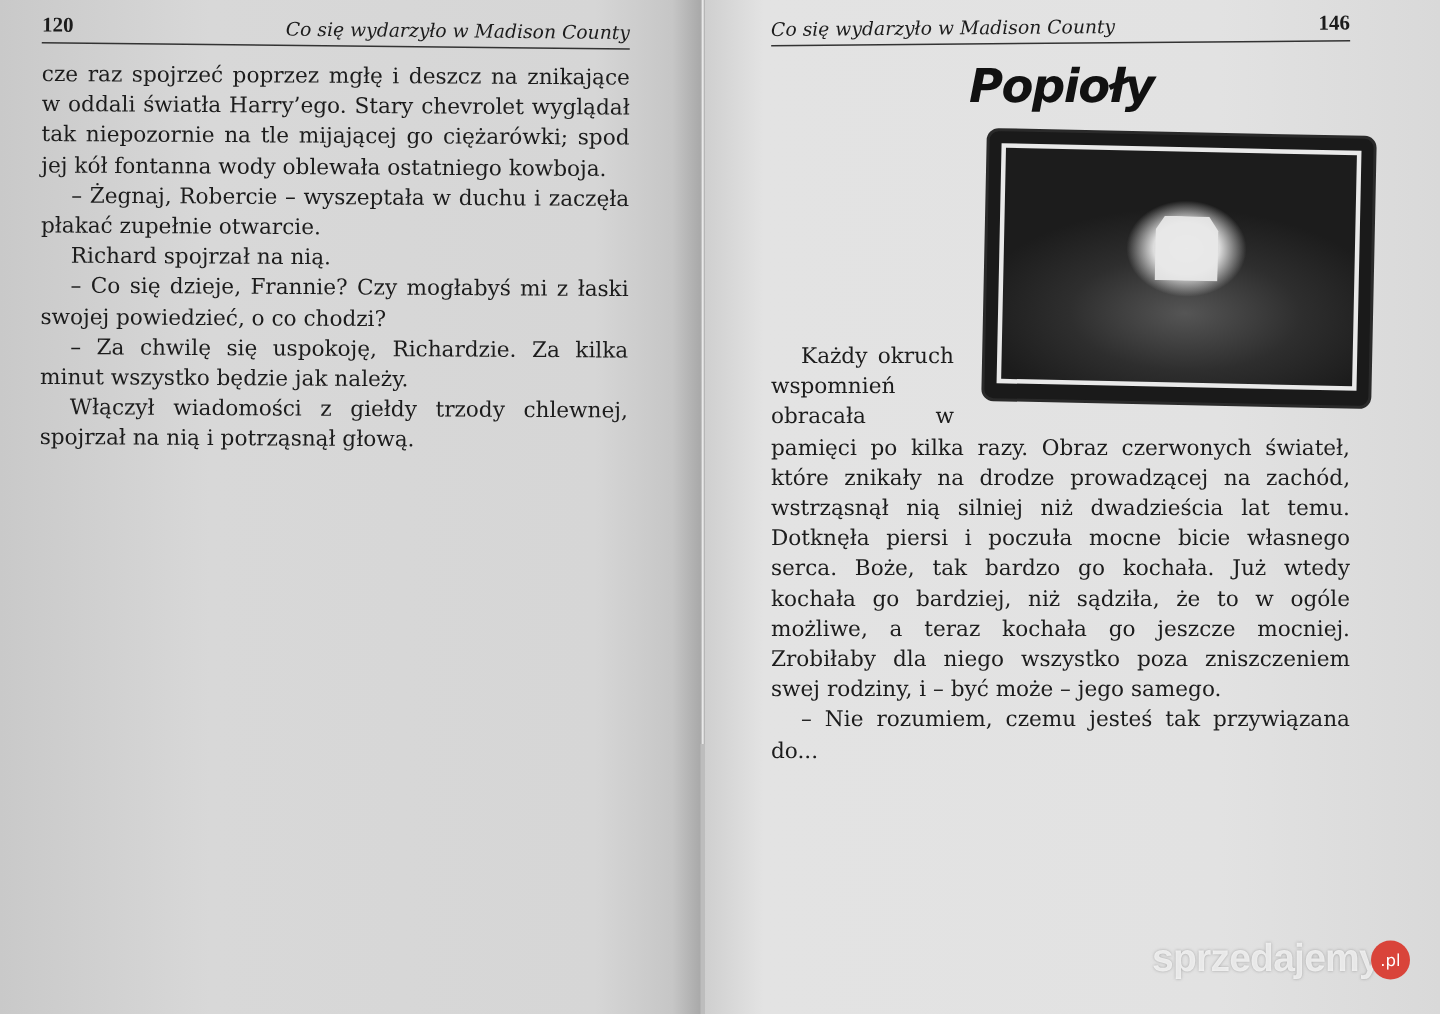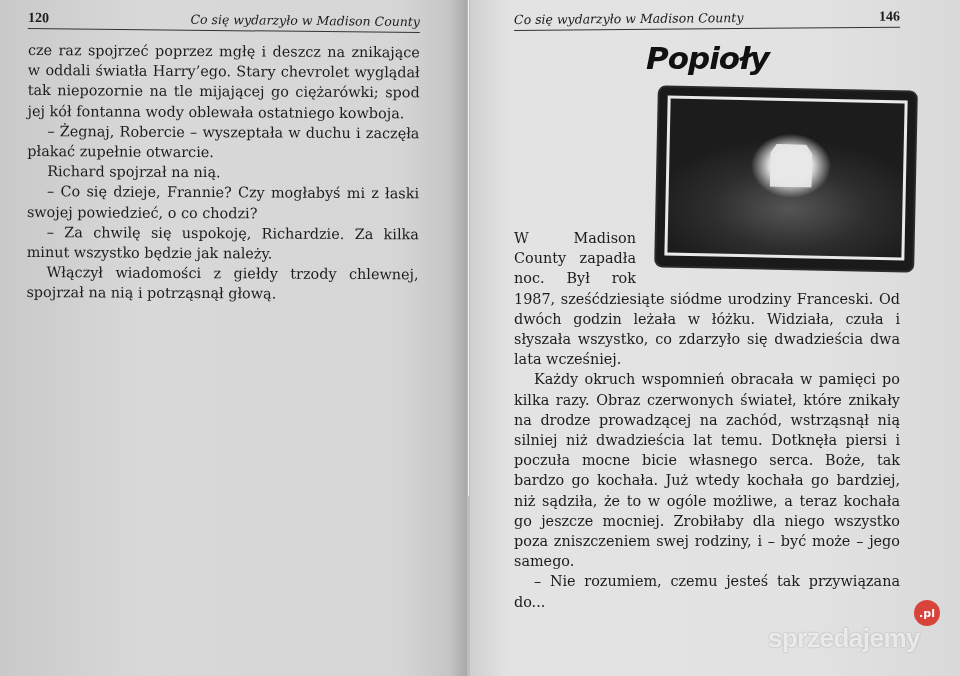--- a/index.html
+++ b/index.html
@@ -75,23 +75,23 @@
   .wrap-float {
     float: right; width: 264px; height: 60px;
   }
   .watermark {
     position: absolute; right: 40px; bottom: 22px;
     font-family: Liberation Sans, sans-serif; font-weight: bold; font-size: 26px;
     color: rgba(255,255,255,0.75); letter-spacing: -0.5px;
     text-shadow: 0 0 2px rgba(120,120,120,0.6);
   }
   .watermark-badge {
-    position: absolute; right: 20px; bottom: 50px; width: 26px; height: 26px;
+    position: absolute; right: 20px; bottom: 23px; width: 26px; height: 26px;
     border-radius: 50%; background: #d9443a; color: #fff;
-    font-family: "DejaVu Sans", sans-serif; font-size: 11px; font-weight: bold;
+    font-family: "DejaVu Sans", sans-serif; font-size: 11px; font-weight: normal;
     display: flex; align-items: center; justify-content: center;
   }
 </style>
 </head>
 <body>
 
 <div class="spread">
   <div class="page page-left">
     <div class="running-head">
       <span class="folio">120</span>
@@ -118,21 +118,20 @@
     <div class="chapter-title">Popioły</div>
 
     <div class="photo">
       <div class="photo-inner">
         <div class="photo-opening"></div>
       </div>
     </div>
 
     <div class="text">
       <div class="wrap-float"></div>
-      <p class="first">W Madison County zapadła noc. Był rok 1987, sześćdziesiąte siódme urodziny Franceski. Od dwóch godzin leżała w łóżku. Widziała, czuła i słyszała wszystko, co zdarzyło się dwadzieścia dwa lata wcześniej.</p>
       <p class="ind">Każdy okruch wspomnień obracała w pamięci po kilka razy. Obraz czerwonych świateł, które znikały na drodze prowadzącej na zachód, wstrząsnął nią silniej niż dwadzieścia lat temu. Dotknęła piersi i poczuła mocne bicie własnego serca. Boże, tak bardzo go kochała. Już wtedy kochała go bardziej, niż sądziła, że to w ogóle możliwe, a teraz kochała go jeszcze mocniej. Zrobiłaby dla niego wszystko poza zniszczeniem swej rodziny, i – być może – jego samego.</p>
       <p class="ind">– Nie rozumiem, czemu jesteś tak przywiązana do...</p>
     </div>
 
     <div class="watermark">sprzedajemy</div>
     <div class="watermark-badge">.pl</div>
   </div>
 </div>
 
 </body></html>

